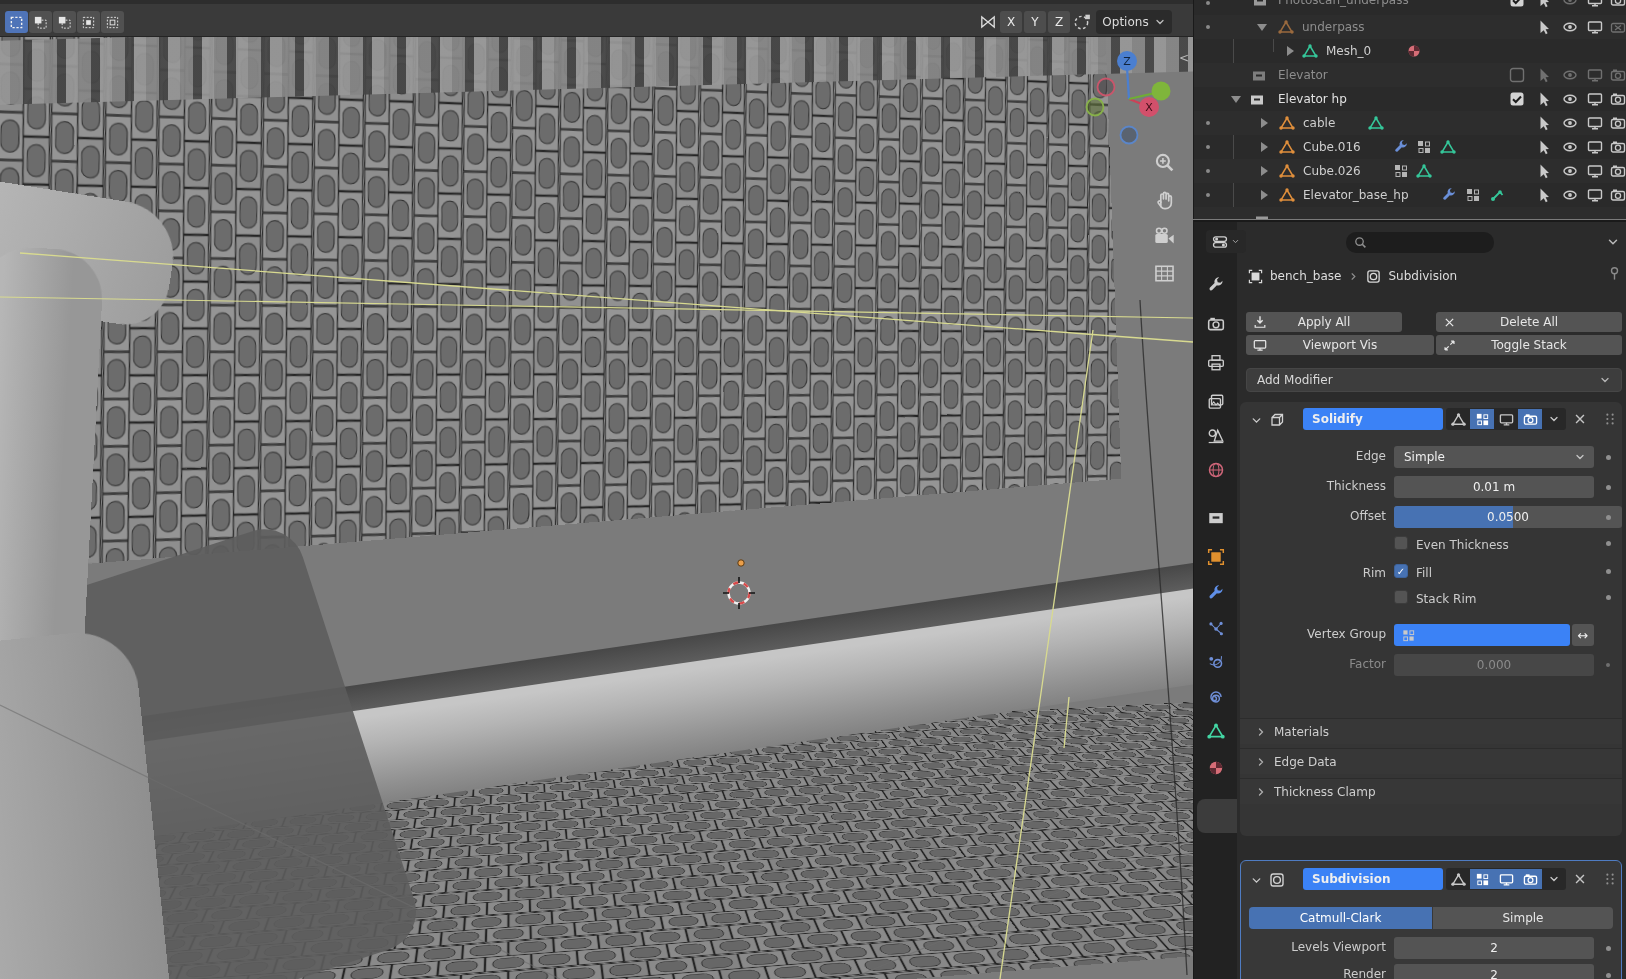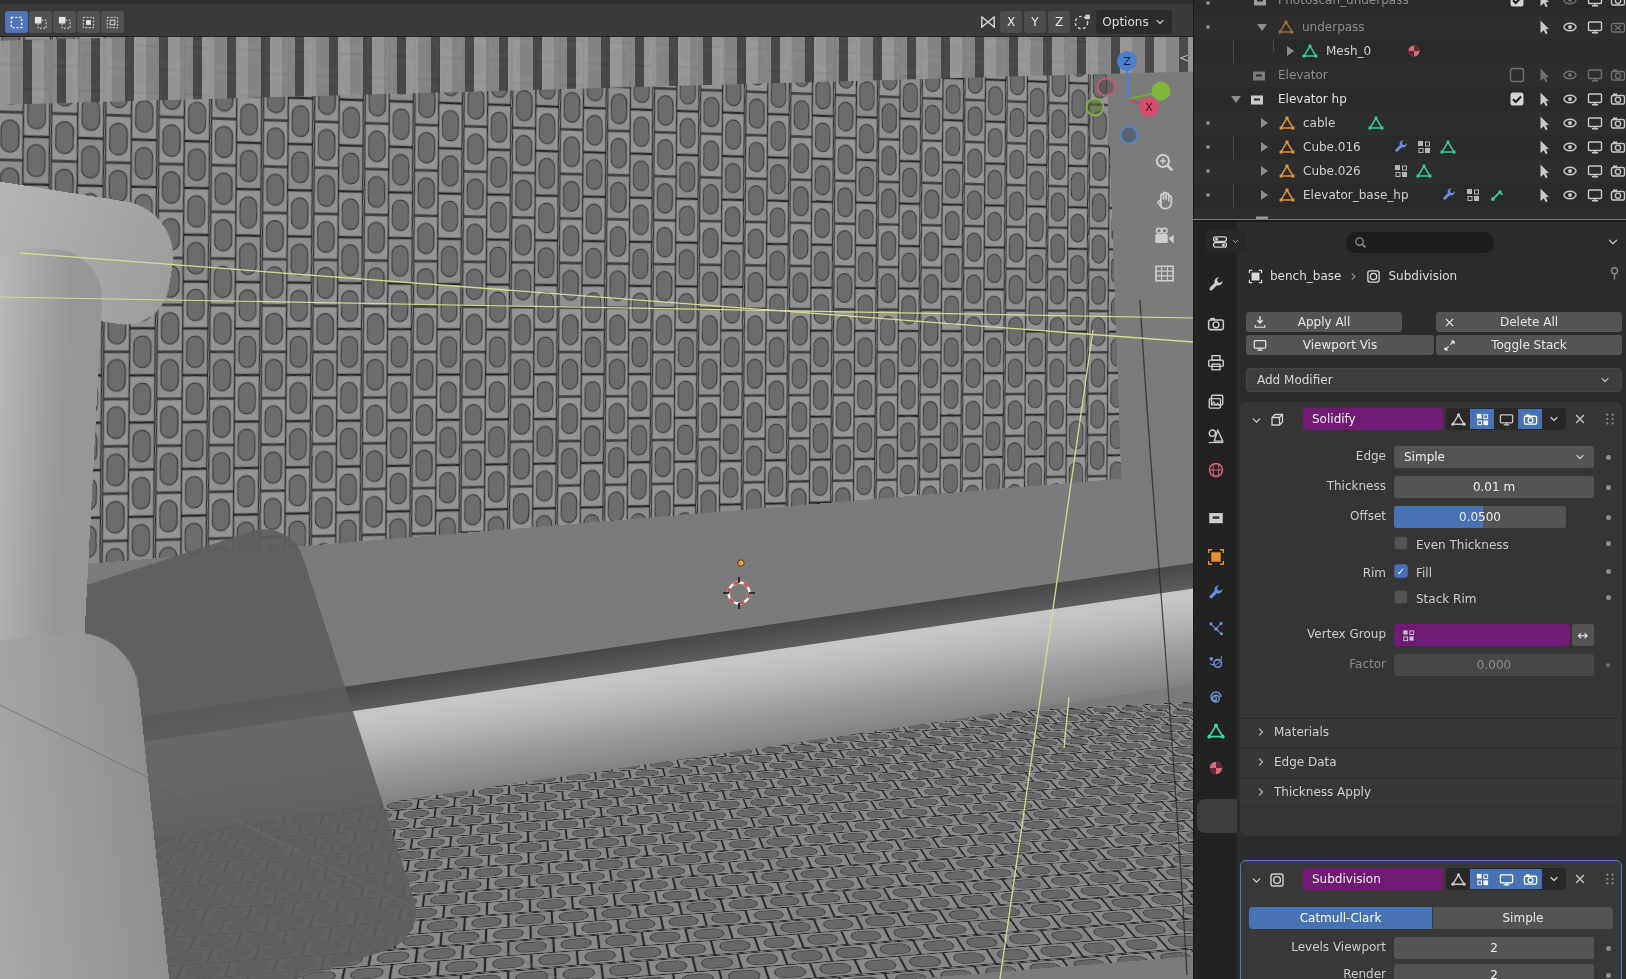--- a/index.html
+++ b/index.html
@@ -34,21 +34,21 @@
   .rico.dm{color:#707070;}
   .odot{position:absolute;left:12px;width:4px;height:4px;border-radius:50%;background:#8a8a8a;}
   .tline{position:absolute;width:1px;background:#4a4a4a;}
   #props{position:absolute;left:1193px;top:220px;width:433px;height:759px;background:#2b2b2b;overflow:hidden;border-left:1px solid #1a1a1a;border-top:2px solid #1a1a1a;}
   #tabstrip{position:absolute;left:0;top:0;width:43px;height:759px;background:#222222;}
   .tab{position:absolute;left:13px;width:18px;height:18px;color:#cdcdcd;}
   #tabActive{position:absolute;left:3px;top:-17px;width:40px;height:34px;background:#3c3c3c;border-radius:8px 0 0 8px;}
   .lab{position:absolute;color:#cccccc;font-size:12px;text-align:right;width:140px;left:52px;}
   .lab.dis{color:#8b8b8b;}
   .f{position:absolute;height:22px;background:#545454;border-radius:3px;color:#efefef;font-size:12px;display:flex;align-items:center;justify-content:center;overflow:hidden;}
-  .f.dark{background:#701a75;}
+  .f.dark{background:#3b82f6;font-weight:bold;}
   .f.dis{background:#474747;color:#8b8b8b;}
   .pdot{position:absolute;width:5px;height:5px;border-radius:50%;background:#8f8f8f;left:412px;}
   .cb{position:absolute;width:14px;height:14px;border-radius:3px;background:#545454;border:1px solid #3c3c3c;display:flex;align-items:center;justify-content:center;font-size:10px;color:#fff;}
   .cb.on{background:#4772b3;border-color:#3d639c;}
   .cblab{position:absolute;color:#cccccc;font-size:12px;left:222px;}
   .panel{position:absolute;left:46px;width:382px;background:#353535;border-radius:6px;}
   .phead{position:absolute;display:flex;align-items:center;}
   .sect{position:absolute;left:46px;width:382px;height:26px;background:#373737;border-top:1px solid #2c2c2c;display:flex;align-items:center;color:#cfcfcf;font-size:12px;gap:7px;padding-left:15px;}
   .tgl{width:24px;height:20px;display:flex;align-items:center;justify-content:center;color:#c8c8c8;}
   .tgl.on{background:#4772b3;color:#fff;}
@@ -825,21 +825,21 @@
     </div>
     <div class="pdot" style="top:233px"></div>
 
     <div class="lab" style="top:257px">Thickness</div>
     <div class="f" style="left:200px;top:254px;width:200px">
         <span>0.01 m</span>
       </div>
     <div class="pdot" style="top:263px"></div>
 
     <div class="lab" style="top:287px">Offset</div>
-    <div class="f" style="left:200px;top:284px;width:172px">
+    <div class="f" style="left:200px;top:284px;width:228px">
       <div class="abs" style="left:0;top:0;width:52%;height:22px;background:#4772b3"></div>
       <span style="position:relative">0.0500</span>
     </div>
     <div class="pdot" style="top:293px"></div>
 
     <div class="cb" style="left:200px;top:314px"></div>
     <div class="cblab" style="top:316px">Even Thickness</div>
     <div class="pdot" style="top:319px"></div>
 
     <div class="lab" style="top:344px">Rim</div>
@@ -874,21 +874,21 @@
     <div class="sect" style="top:526px">
       <svg width="12" height="12" style="color:#b0b0b0">
           <use href="#s-chr"></use>
         </svg>
       <span>Edge Data</span>
     </div>
     <div class="sect" style="top:556px">
       <svg width="12" height="12" style="color:#b0b0b0">
           <use href="#s-chr"></use>
         </svg>
-      <span>Thickness Apply</span>
+      <span>Thickness Clamp</span>
     </div>
 
     <div class="panel" style="top:638px;height:140px;background:#383838;border:1.5px solid #4f7cc2"></div>
     <div class="phead" style="left:56px;top:646px;height:24px;gap:6px">
       <svg width="13" height="13" style="color:#c9c9c9">
           <use href="#s-chd"></use>
         </svg>
       <svg width="16" height="16" style="color:#d2d2d2">
           <use href="#s-csq"></use>
         </svg>

